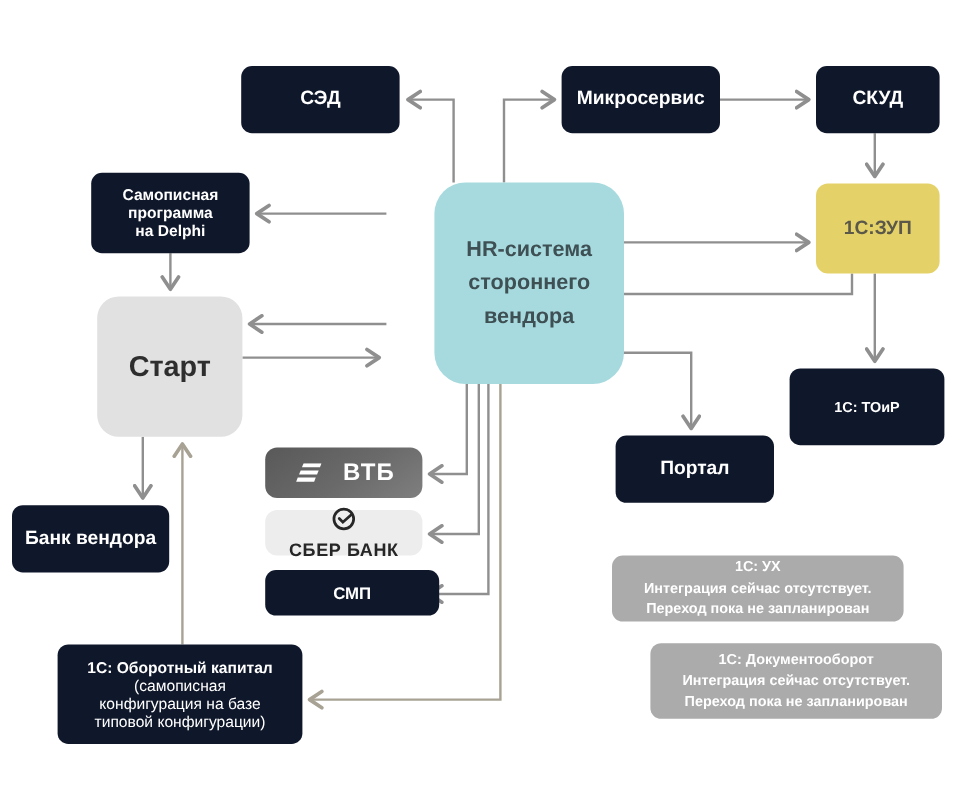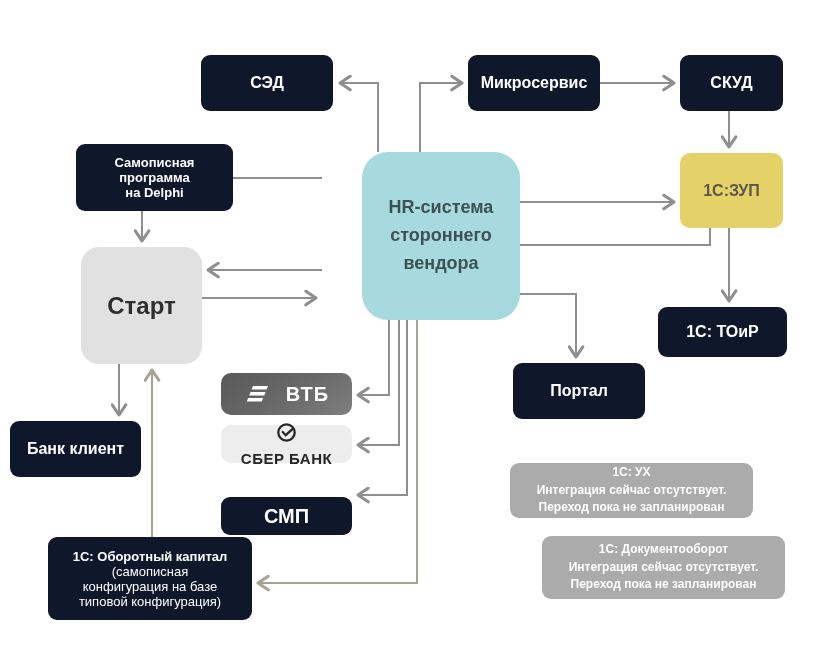--- a/index.html
+++ b/index.html
@@ -63,37 +63,37 @@
     </svg>
 <div class="node gray" style="left: 201px; top: 55px; width: 132px; height: 56px; font-size: 16px;">
       <div class="line b">СЭД</div>
     </div>
     <div class="node gray" style="left: 468px; top: 55px; width: 132px; height: 56px; font-size: 16px;">
       <div class="line b">Микросервис</div>
     </div>
     <div class="node gray" style="left: 680px; top: 55px; width: 103px; height: 56px; font-size: 16px;">
       <div class="line b">СКУД</div>
     </div>
-    <div class="node gray" style="left: 76px; top: 144px; width: 157px; height: 67px; font-size: 13px;">
+    <div class="node gray" style="left: 76px; top: 144px; width: 132px; height: 67px; font-size: 13px;">
       <div class="line b">Самописная</div>
       <div class="line b">программа</div>
       <div class="line b">на Delphi</div>
     </div>
     <div class="node teal" style="left: 322px; top: 152px; width: 158px; height: 168px; font-size: 18px;">
       <div class="line b">HR-система</div>
       <div class="line b">стороннего</div>
       <div class="line b">вендора</div>
     </div>
     <div class="node yellow" style="left: 680px; top: 153px; width: 103px; height: 75px; font-size: 16px;">
       <div class="line b">1С:ЗУП</div>
     </div>
     <div class="node light" style="left: 81px; top: 247px; width: 121px; height: 117px; font-size: 24px;">
       <div class="line b">Старт</div>
     </div>
-    <div class="node gray" style="left: 658px; top: 307px; width: 129px; height: 50px; font-size: 16px;">
+    <div class="node gray" style="left: 658px; top: 307px; width: 129px; height: 64px; font-size: 12px;">
       <div class="line b">1С: ТОиР</div>
     </div>
     <div class="node gray" style="left: 513px; top: 363px; width: 132px; height: 56px; font-size: 16px;">
       <div class="line b">Портал</div>
     </div>
     <div class="node vtb" style="left: 221px; top: 373px; width: 131px; height: 42px; font-size: 20px;">
       <span class="icon">
         <svg width="24" height="17" viewBox="0 0 24 17">
           <g transform="skewX(-22)" fill="#ffffff">
             <rect x="9" y="0" width="15" height="3.4"></rect>
@@ -110,31 +110,31 @@
       <span class="icon">
         <svg width="21" height="21" viewBox="0 0 22 22">
           <circle cx="11" cy="11" r="8.6" fill="none" stroke="#262626" stroke-width="2.4"></circle>
           <path d="M7,10.5 L10.2,13.8 L17.5,7.2" fill="none" stroke="#262626" stroke-width="2.4" stroke-linecap="round"></path>
         </svg>
       </span>
       <span>
         <div class="line b">СБЕР БАНК</div>
       </span>
     </div>
-    <div class="node gray" style="left: 221px; top: 497px; width: 131px; height: 38px; font-size: 20px;">
+    <div class="node gray" style="left: 221px; top: 475px; width: 145px; height: 38px; font-size: 14px;">
       <div class="line b">СМП</div>
     </div>
     <div class="node gray" style="left: 10px; top: 421px; width: 131px; height: 56px; font-size: 16px;">
-      <div class="line b">Банк клиент</div>
+      <div class="line b">Банк вендора</div>
     </div>
     <div class="node gray" style="left: 48px; top: 537px; width: 204px; height: 83px; font-size: 13px;">
       <div class="line b">1С: Оборотный капитал</div>
       <div class="line r">(самописная</div>
       <div class="line r">конфигурация на базе</div>
-      <div class="line r">типовой конфигурация)</div>
+      <div class="line r">типовой конфигурации)</div>
     </div>
     <div class="node note" style="left: 510px; top: 463px; width: 243px; height: 55px; font-size: 12px;">
       <div class="line b">1С: УХ</div>
       <div class="line b">Интеграция сейчас отсутствует.</div>
       <div class="line b">Переход пока не запланирован</div>
     </div>
     <div class="node note" style="left: 542px; top: 536px; width: 243px; height: 63px; font-size: 12px;">
       <div class="line b">1С: Документооборот</div>
       <div class="line b">Интеграция сейчас отсутствует.</div>
       <div class="line b">Переход пока не запланирован</div>

